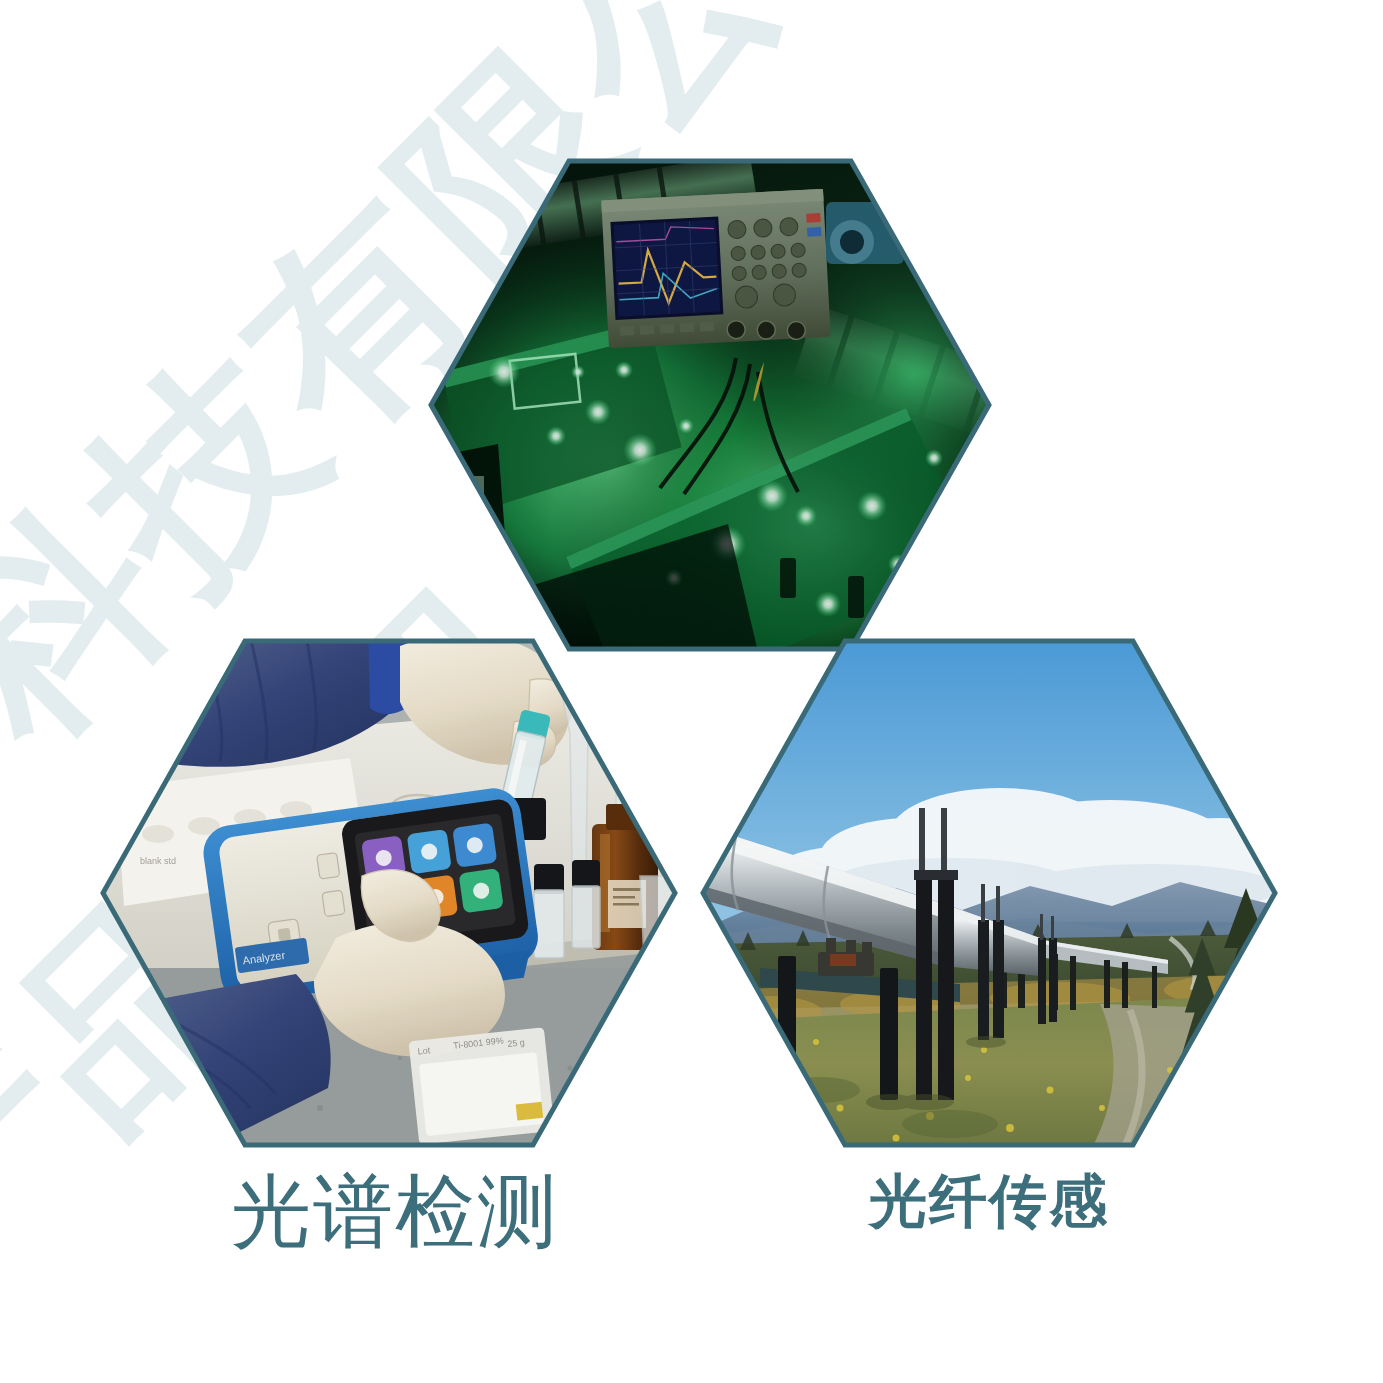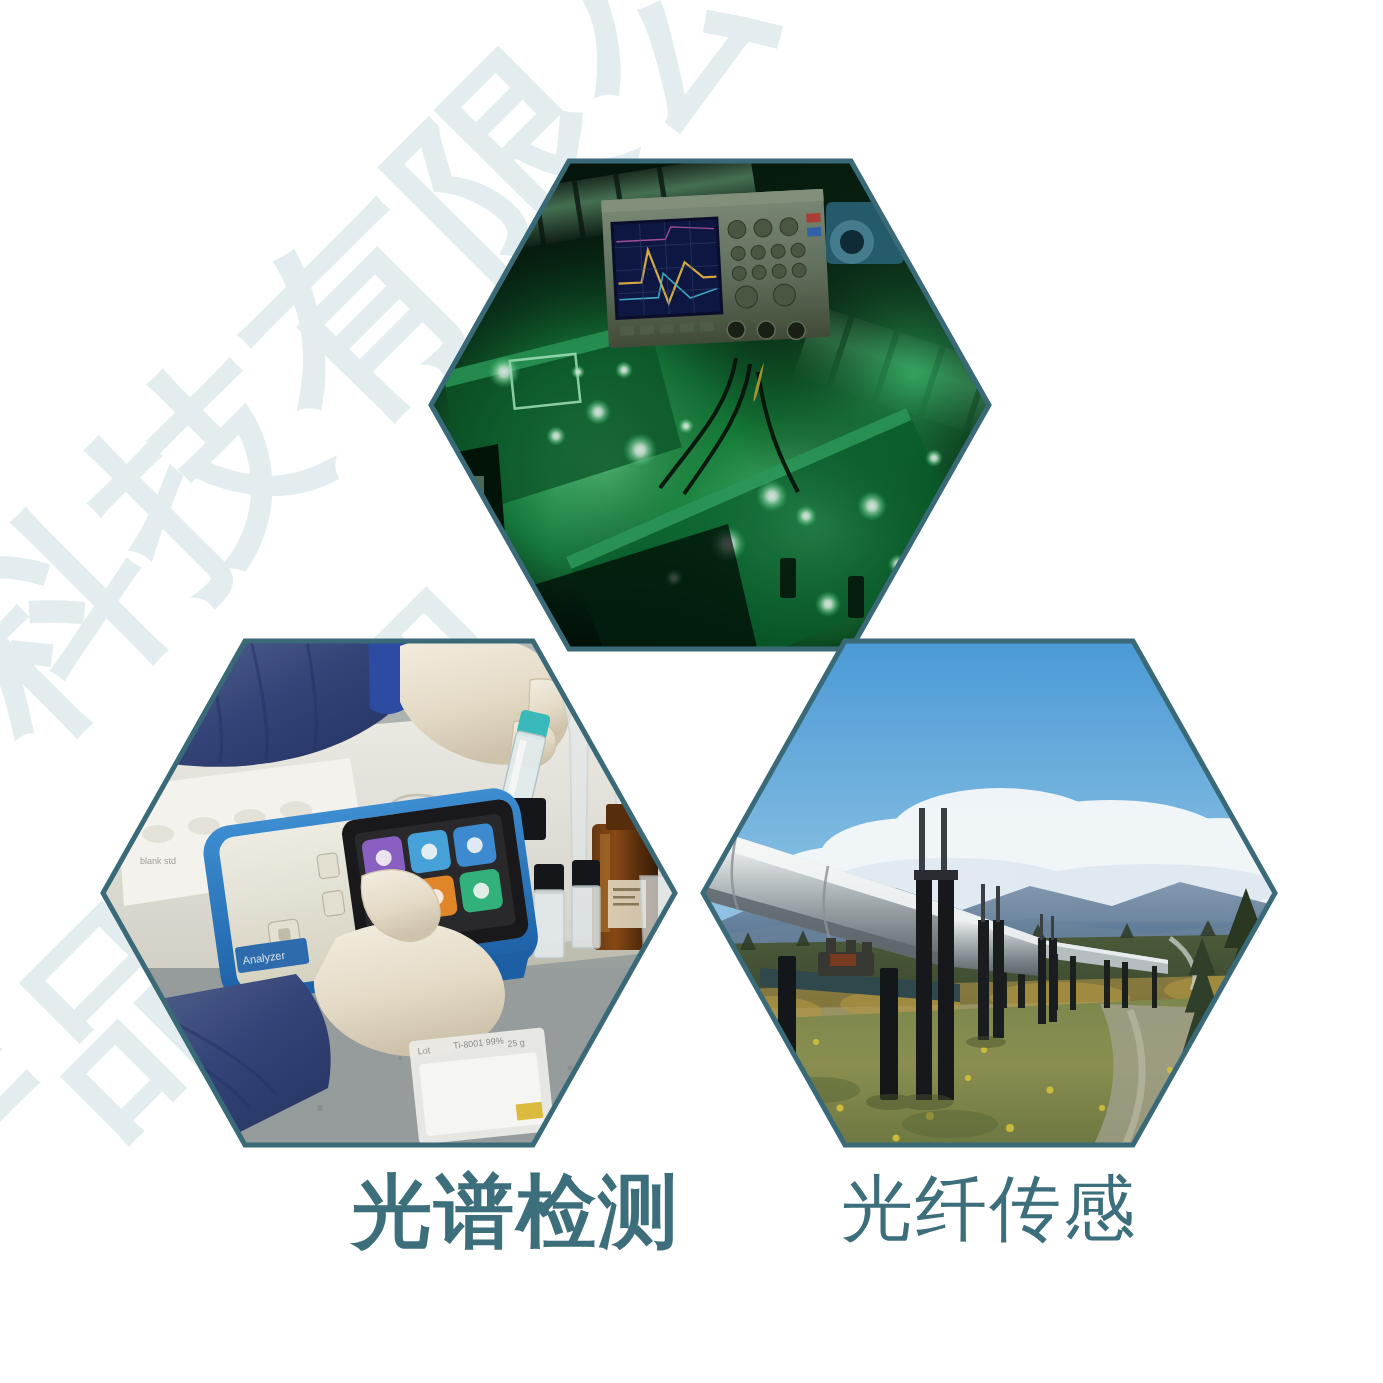--- a/index.html
+++ b/index.html
@@ -68,30 +68,29 @@
     top: 50px;
     font-size: 84px;
     font-weight: 400;
     letter-spacing: 1px;
   }
   #label-left {
     left: 110px;
     width: 570px;
     top: 1172px;
     font-size: 80px;
-    font-weight: 700;
+    font-weight: 400;
     letter-spacing: 2px;
-    text-align: right;
   }
   #label-right {
     left: 703px;
     width: 572px;
     top: 1172px;
-    font-size: 72px;
-    font-weight: 400;
+    font-size: 58px;
+    font-weight: 700;
     letter-spacing: 2px;
   }
 </style>
 </head>
 <body>
 
 <div id="stage">
 
   <div id="watermark">
     <div class="wm-line wm-a">科技有限公司</div>

